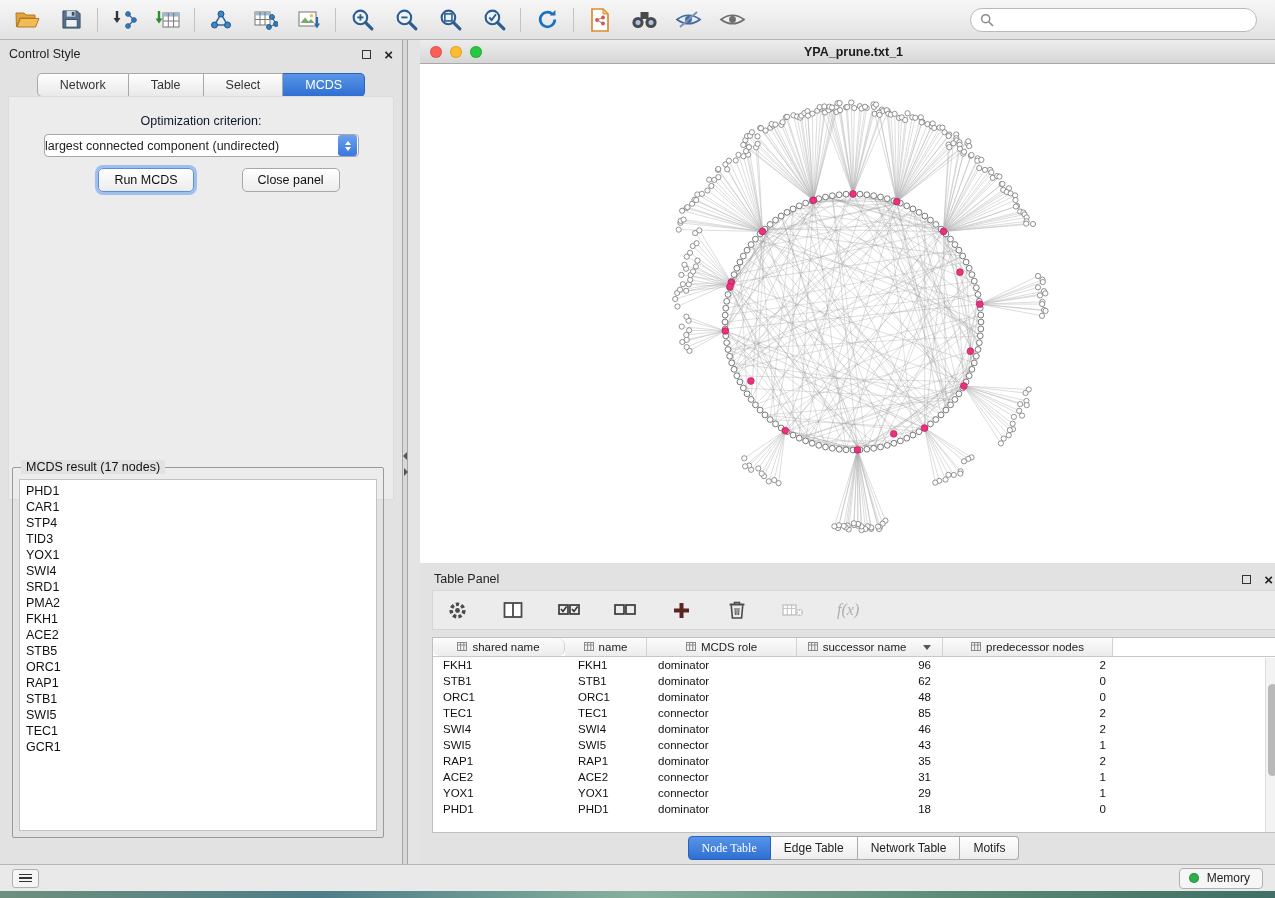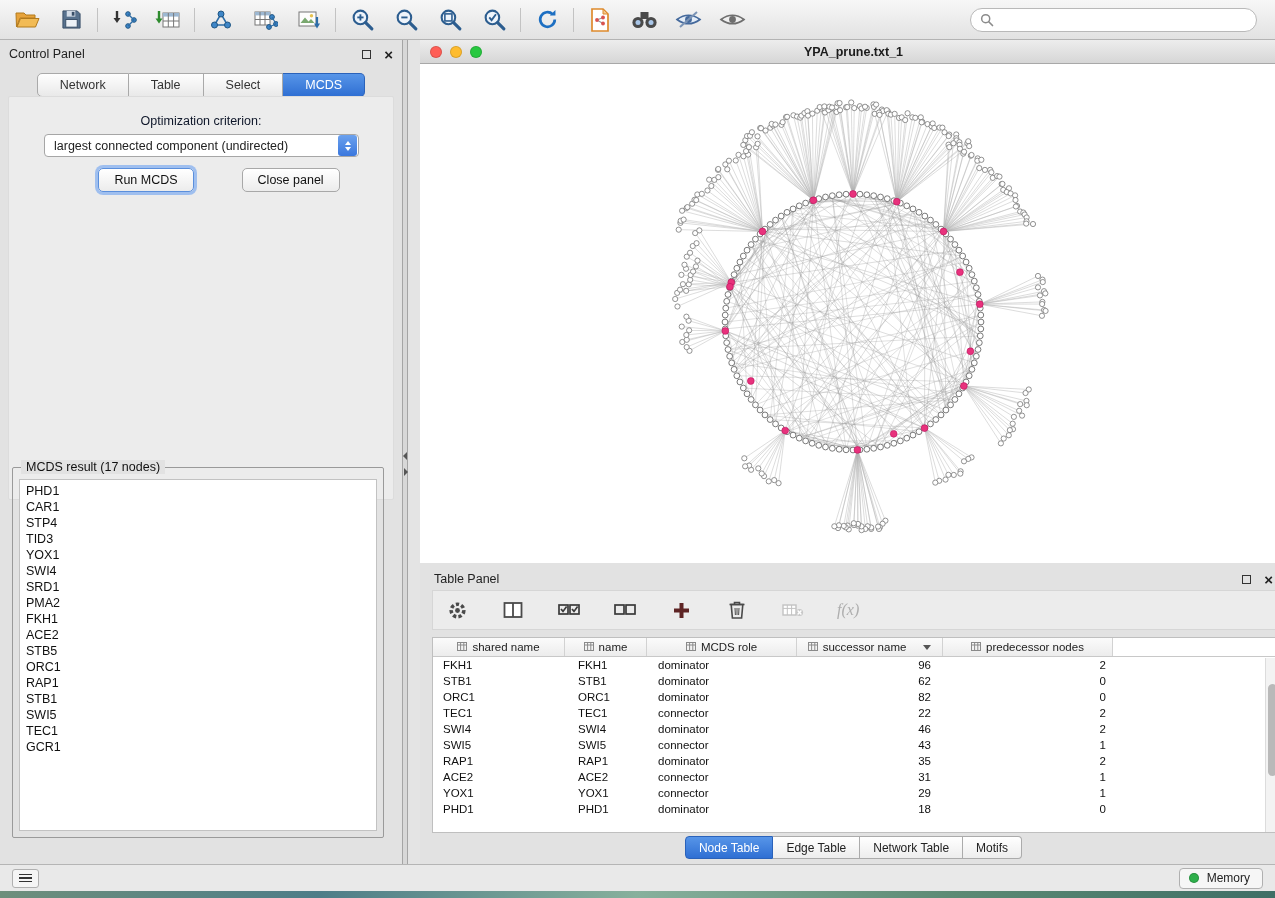--- a/index.html
+++ b/index.html
@@ -21,21 +21,21 @@
 .win-sq{width:9px;height:9px;border:1.5px solid #333;display:inline-block;}
 .win-x{font-size:15px;font-weight:bold;color:#222;line-height:9px;}
 .cp-tabs{position:absolute;left:0;top:33px;width:100%;display:flex;justify-content:center;}
 .cp-tab{padding:4px 22px;background:linear-gradient(#fefefe,#e9e9e9);border:1px solid #a9a9a9;border-left:none;font-size:12.5px;color:#333;cursor:default;}
 .cp-tab:first-child{border-left:1px solid #a9a9a9;border-radius:5px 0 0 5px;}
 .cp-tab:last-child{border-radius:0 5px 5px 0;}
 .cp-tab.active{background:linear-gradient(#5795e8,#2f6fd3);color:#fff;border-color:#2a62ba;}
 .cp-body{position:absolute;left:8px;right:8px;top:56px;height:404px;background:#ececec;border:1px solid #dcdcdc;border-radius:2px;}
 .opt-label{position:absolute;left:0;top:74px;width:100%;text-align:center;font-size:12.5px;color:#0f172a;}
 .dropdown{position:absolute;top:94px;left:44px;width:315px;height:23px;background:#fff;border:1px solid #a6a6a6;border-radius:4px;display:flex;align-items:center;font-size:12.5px;}
-.dropdown .dd-text{padding-left:9px;flex:1;white-space:nowrap;overflow:hidden;}
+.dropdown .dd-text{flex:1;white-space:nowrap;overflow:hidden;}
 .dd-step{width:19px;height:21px;margin:0 1px 0 0;border-radius:3px;background:linear-gradient(#6ba1ee,#3a77dd);display:flex;flex-direction:column;align-items:center;justify-content:center;gap:2px;}
 .tri-up{width:0;height:0;border-left:3.5px solid transparent;border-right:3.5px solid transparent;border-bottom:4px solid #fff;}
 .tri-dn{width:0;height:0;border-left:3.5px solid transparent;border-right:3.5px solid transparent;border-top:4px solid #fff;}
 .btn-row{position:absolute;left:0;top:128px;width:100%;display:flex;justify-content:center;gap:12px;}
 .btn{padding:4px 15px;background:linear-gradient(#ffffff,#ececec);border:1px solid #a8a8a8;border-radius:5px;font-size:12.5px;color:#111;cursor:default;margin-left:36px;}
 .btn.focus{box-shadow:0 0 0 3px rgba(96,155,243,.55);border-color:#5b8fdc;}
 .result-box{position:absolute;left:12px;right:18px;top:427px;height:371px;border:1px solid #9a9a9a;border-radius:2px;}
 .result-legend{position:absolute;top:-8px;left:8px;background:#e2e2e2;padding:0 5px;font-size:12.5px;color:#111;}
 .result-list{position:absolute;left:6px;right:6px;top:11px;bottom:6px;background:#fff;border:1px solid #c2c2c2;overflow:hidden;padding:3px 6px;}
 .mcds-item{font-size:12.5px;line-height:16px;color:#111;}
@@ -57,29 +57,29 @@
 .tp{position:absolute;left:0;top:523px;width:867px;height:301px;background:#e2e2e2;}
 .tp-header{height:27px;display:flex;align-items:center;padding:16px 14px;font-size:12.5px;}
 .tp-toolbar{position:absolute;left:12px;right:8px;top:27px;height:40px;background:#ececec;border:1px solid #d6d6d6;display:flex;align-items:center;gap:32px;padding:0 12px;}
 .tp-ico{display:flex;align-items:center;justify-content:center;width:24px;height:24px;}
 .fx{font-family:"Liberation Serif","DejaVu Serif",serif;font-style:italic;color:#aeaeae;font-size:16px;}
 .tbl{position:absolute;left:12px;right:8px;top:74px;height:196px;background:#fff;border:1px solid #bfbfbf;overflow:hidden;}
 .tbl-header{display:flex;height:19px;border-bottom:1px solid #c8c8c8;}
 .th{display:flex;align-items:center;justify-content:center;gap:5px;border-right:1px solid #d2d2d2;font-size:11.5px;color:#222;background:linear-gradient(#fbfbfb,#ececec);}
 .tr{display:flex;height:16px;align-items:center;font-size:11.5px;color:#111;}
 .td{white-space:nowrap;overflow:hidden;}
-.c0{width:132px;}.c1{width:82px;}.c2{width:150px;}.c3{width:146px;}.c4{width:170px;}
+.c0{width:132px;border-radius:7px;}.c1{width:82px;}.c2{width:150px;}.c3{width:146px;}.c4{width:170px;}
 .td.c0{padding-left:10px;}.td.c1{padding-left:13px;}.td.c2{padding-left:11px;}
 .td.c3{text-align:right;padding-right:12px;}.td.c4{text-align:right;padding-right:7px;}
 .chev{width:0;height:0;border-left:4px solid transparent;border-right:4px solid transparent;border-top:5px solid #555;margin-left:12px;}
 .vscroll{position:absolute;top:20px;right:0;bottom:0;width:13px;background:#f3f3f3;border-left:1px solid #dcdcdc;}
 .vthumb{position:absolute;top:26px;left:2px;width:9px;height:92px;background:#b9b9b9;border-radius:5px;}
 .tbl-tabs{position:absolute;left:0;top:273px;width:100%;display:flex;justify-content:center;}
 .seg{padding:3.5px 13px;background:linear-gradient(#ffffff,#ededed);border:1px solid #ababab;border-left:none;font-size:12px;color:#222;cursor:default;}
-.seg:first-child{border-left:1px solid #ababab;border-radius:4px 0 0 4px;}
+.seg:first-child{border-left:1px solid #ababab;border-radius:4px 0 0 4px;font-family:Liberation Serif, serif;}
 .seg:last-child{border-radius:0 4px 4px 0;}
 .seg.active{background:linear-gradient(#5795e8,#2f6fd3);color:#fff;border-color:#2a62ba;}
 
 
 .statusbar{position:absolute;left:0;top:864px;width:100%;height:27px;background:#e9e9e9;border-top:1px solid #b5b5b5;display:flex;align-items:center;padding:0 12px;}
 .menu-btn{width:27px;height:19px;background:#f5f5f5;border:1px solid #b0b0b0;border-radius:3px;display:flex;flex-direction:column;align-items:center;justify-content:center;gap:2px;}
 .menu-btn i{display:block;width:13px;height:1.6px;background:#333;}
 .mem-btn{margin-left:auto;display:flex;align-items:center;gap:8px;background:#f6f6f6;border:1px solid #b0b0b0;border-radius:4px;padding:2.5px 12px 2.5px 9px;font-size:12px;}
 .mem-dot{width:10px;height:10px;border-radius:50%;background:#2eaf4b;box-shadow:inset 0 0 0 1px rgba(0,0,0,.18);}
 .desktop-strip{position:absolute;left:0;top:891px;width:100%;height:7px;background:linear-gradient(90deg,#6e8f7c,#4e7d88,#87b09c,#5c8a74,#3f6f66);}
@@ -243,21 +243,21 @@
       <svg width="14" height="14" viewBox="0 0 16 16">
           <circle cx="6.5" cy="6.5" r="4.6" fill="none" stroke="#8b8b8b" stroke-width="1.7"></circle>
           <line x1="10" y1="10" x2="14.3" y2="14.3" stroke="#8b8b8b" stroke-width="1.9" stroke-linecap="round"></line>
         </svg>
       <input placeholder="" style="">
     </div>
   </div>
 
   <div class="cp">
     <div class="cp-header">
-      <span>Control Panel</span>
+      <span>Control Style</span>
       <span class="winctl">
         <span class="win-sq"></span>
         <span class="win-x">×</span>
       </span>
     </div>
     <div class="cp-tabs">
         <div class="cp-tab">Network</div>
         <div class="cp-tab">Table</div>
         <div class="cp-tab">Select</div>
         <div class="cp-tab active">MCDS</div>
@@ -1293,28 +1293,28 @@
               <div class="td c0">STB1</div>
               <div class="td c1">STB1</div>
               <div class="td c2">dominator</div>
               <div class="td c3">62</div>
               <div class="td c4">0</div>
             </div>
             <div class="tr">
               <div class="td c0">ORC1</div>
               <div class="td c1">ORC1</div>
               <div class="td c2">dominator</div>
-              <div class="td c3">82</div>
+              <div class="td c3">48</div>
               <div class="td c4">0</div>
             </div>
             <div class="tr">
               <div class="td c0">TEC1</div>
               <div class="td c1">TEC1</div>
               <div class="td c2">connector</div>
-              <div class="td c3">22</div>
+              <div class="td c3">85</div>
               <div class="td c4">2</div>
             </div>
             <div class="tr">
               <div class="td c0">SWI4</div>
               <div class="td c1">SWI4</div>
               <div class="td c2">dominator</div>
               <div class="td c3">46</div>
               <div class="td c4">2</div>
             </div>
             <div class="tr">

